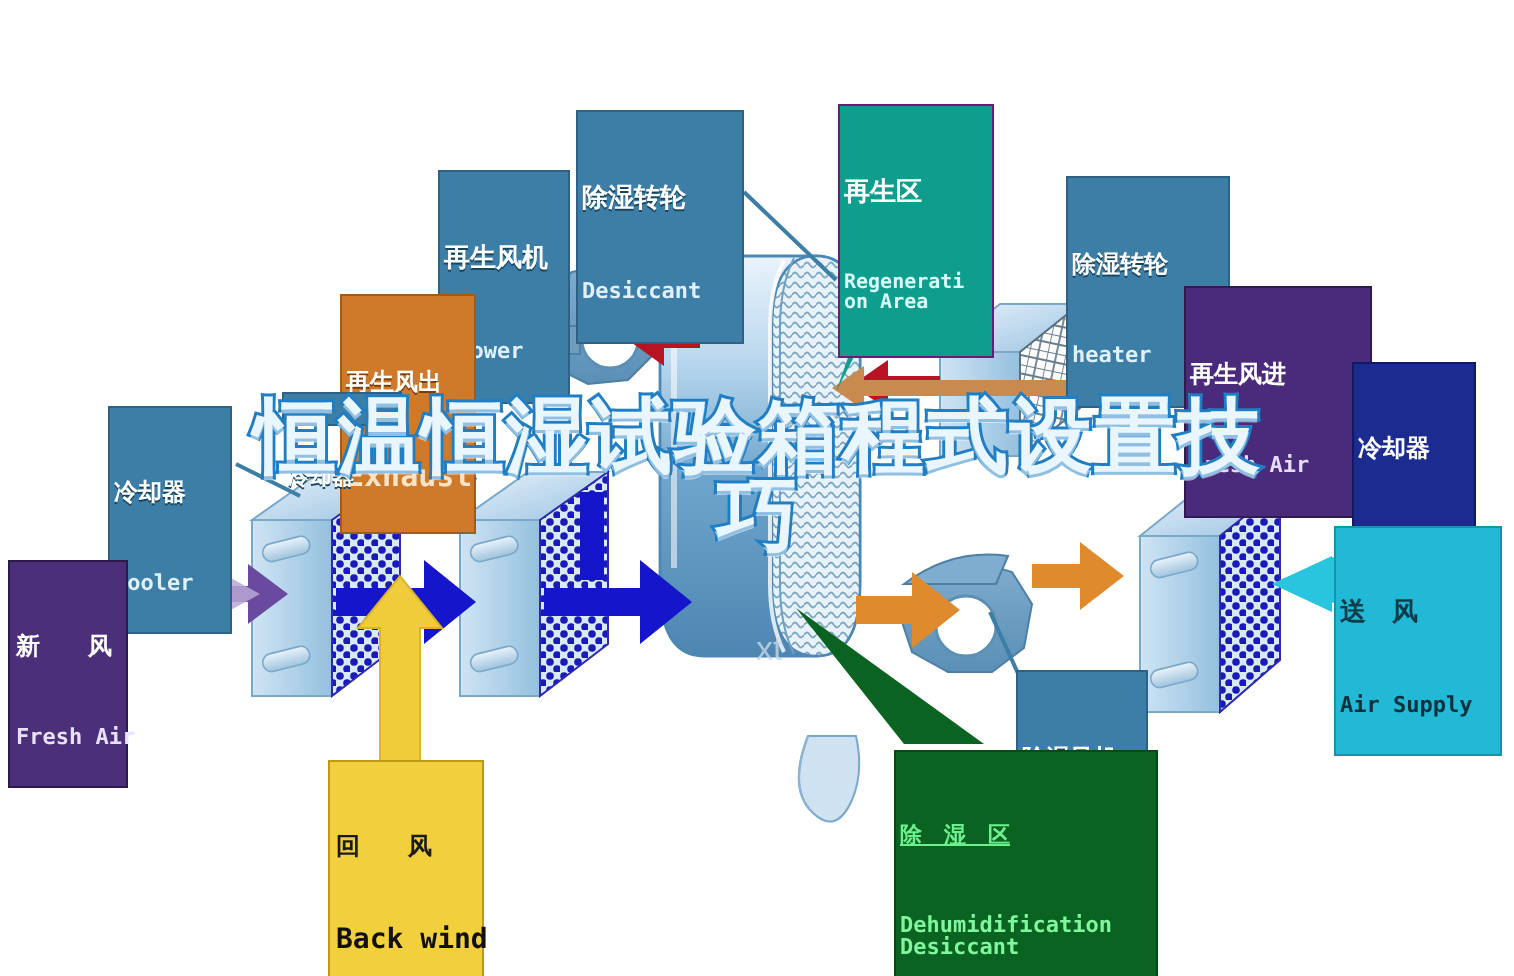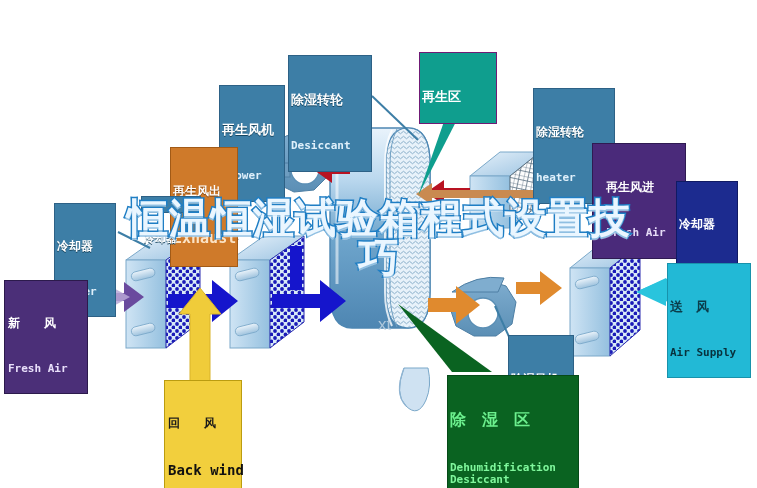--- a/index.html
+++ b/index.html
@@ -245,68 +245,70 @@
   <span class="en" style="font-size:11px;">Desiccant</span>
 </div>
 
 <div class="lbl box-steel" style="left:219px;top:85px;width:66px;padding:3px 2px;">
   <span class="cn" style="font-size:13px;">再生风机</span>
   <span class="en" style="font-size:11px;">Blower</span>
 </div>
 
 <div class="lbl box-teal" style="left:419px;top:52px;width:78px;padding:3px 2px;">
   <span class="cn" style="font-size:13px;">再生区</span>
+  <span class="en" style="font-size:10px;">Regenerati
+on Area</span>
 </div>
 
 <div class="lbl box-steel" style="left:533px;top:88px;width:82px;padding:3px 2px;">
   <span class="cn" style="font-size:12px;">除湿转轮</span>
   <span class="en" style="font-size:11px;">heater</span>
 </div>
 
 <div class="lbl box-orange" style="left:170px;top:147px;width:68px;padding:3px 2px;">
   <span class="cn" style="font-size:12px;">再生风出</span>
   <span class="en" style="font-size:15px;">Exhaust</span>
 </div>
 
-<div class="lbl box-purple" style="left:592px;top:143px;width:94px;padding:3px 13px;">
+<div class="lbl box-purple" style="left:592px;top:143px;width:94px;padding:3px 2px;">
   <span class="cn" style="font-size:12px;">再生风进</span>
   <span class="en" style="font-size:11px;">Fresh Air</span>
 </div>
 
 <div class="lbl box-steel" style="left:54px;top:203px;width:62px;padding:2px 2px;">
   <span class="cn" style="font-size:12px;">冷却器</span>
   <span class="en" style="font-size:11px;">Cooler</span>
 </div>
 
 <div class="lbl box-steel" style="left:141px;top:196px;width:60px;padding:2px 2px;height:17px;">
   <span class="cn" style="font-size:11px;">冷却器</span>
 </div>
 
 <div class="lbl box-darkblue" style="left:676px;top:181px;width:62px;padding:2px 2px;">
   <span class="cn" style="font-size:12px;">冷却器</span>
   <span class="en" style="font-size:11px;">Cooler</span>
 </div>
 
-<div class="lbl box-purple2" style="left:4px;top:280px;width:84px;padding:2px 3px;">
+<div class="lbl box-purple2" style="left:4px;top:280px;width:60px;padding:2px 3px;">
   <span class="cn" style="font-size:12px;">新　　风</span>
   <span class="en" style="font-size:11px;">Fresh Air</span>
 </div>
 
 <div class="lbl box-yellow" style="left:164px;top:380px;width:78px;padding:2px 3px;">
   <span class="cn" style="font-size:12px;">回　　风</span>
   <span class="en" style="font-size:14px;">Back wind</span>
 </div>
 
 <div class="lbl box-steel" style="left:508px;top:335px;width:66px;padding:3px 2px;">
   <span class="cn" style="font-size:12px;">除湿风机</span>
   <span class="en" style="font-size:11px;">Blower</span>
 </div>
 
 <div class="lbl box-green" style="left:447px;top:375px;width:132px;padding:2px 2px;">
-  <span class="cn" style="font-size:16px;">除　湿　区</span>
+  <span class="cn" style="font-size:11px;text-decoration:underline;">除　湿　区</span>
   <span class="en" style="font-size:11px;">Dehumidification
 Desiccant</span>
 </div>
 
 <div class="lbl box-cyan" style="left:667px;top:263px;width:84px;padding:2px 2px;">
   <span class="cn" style="font-size:13px;">送　风</span>
   <span class="en" style="font-size:11px;">Air Supply</span>
 </div>
 
 <div id="title">

